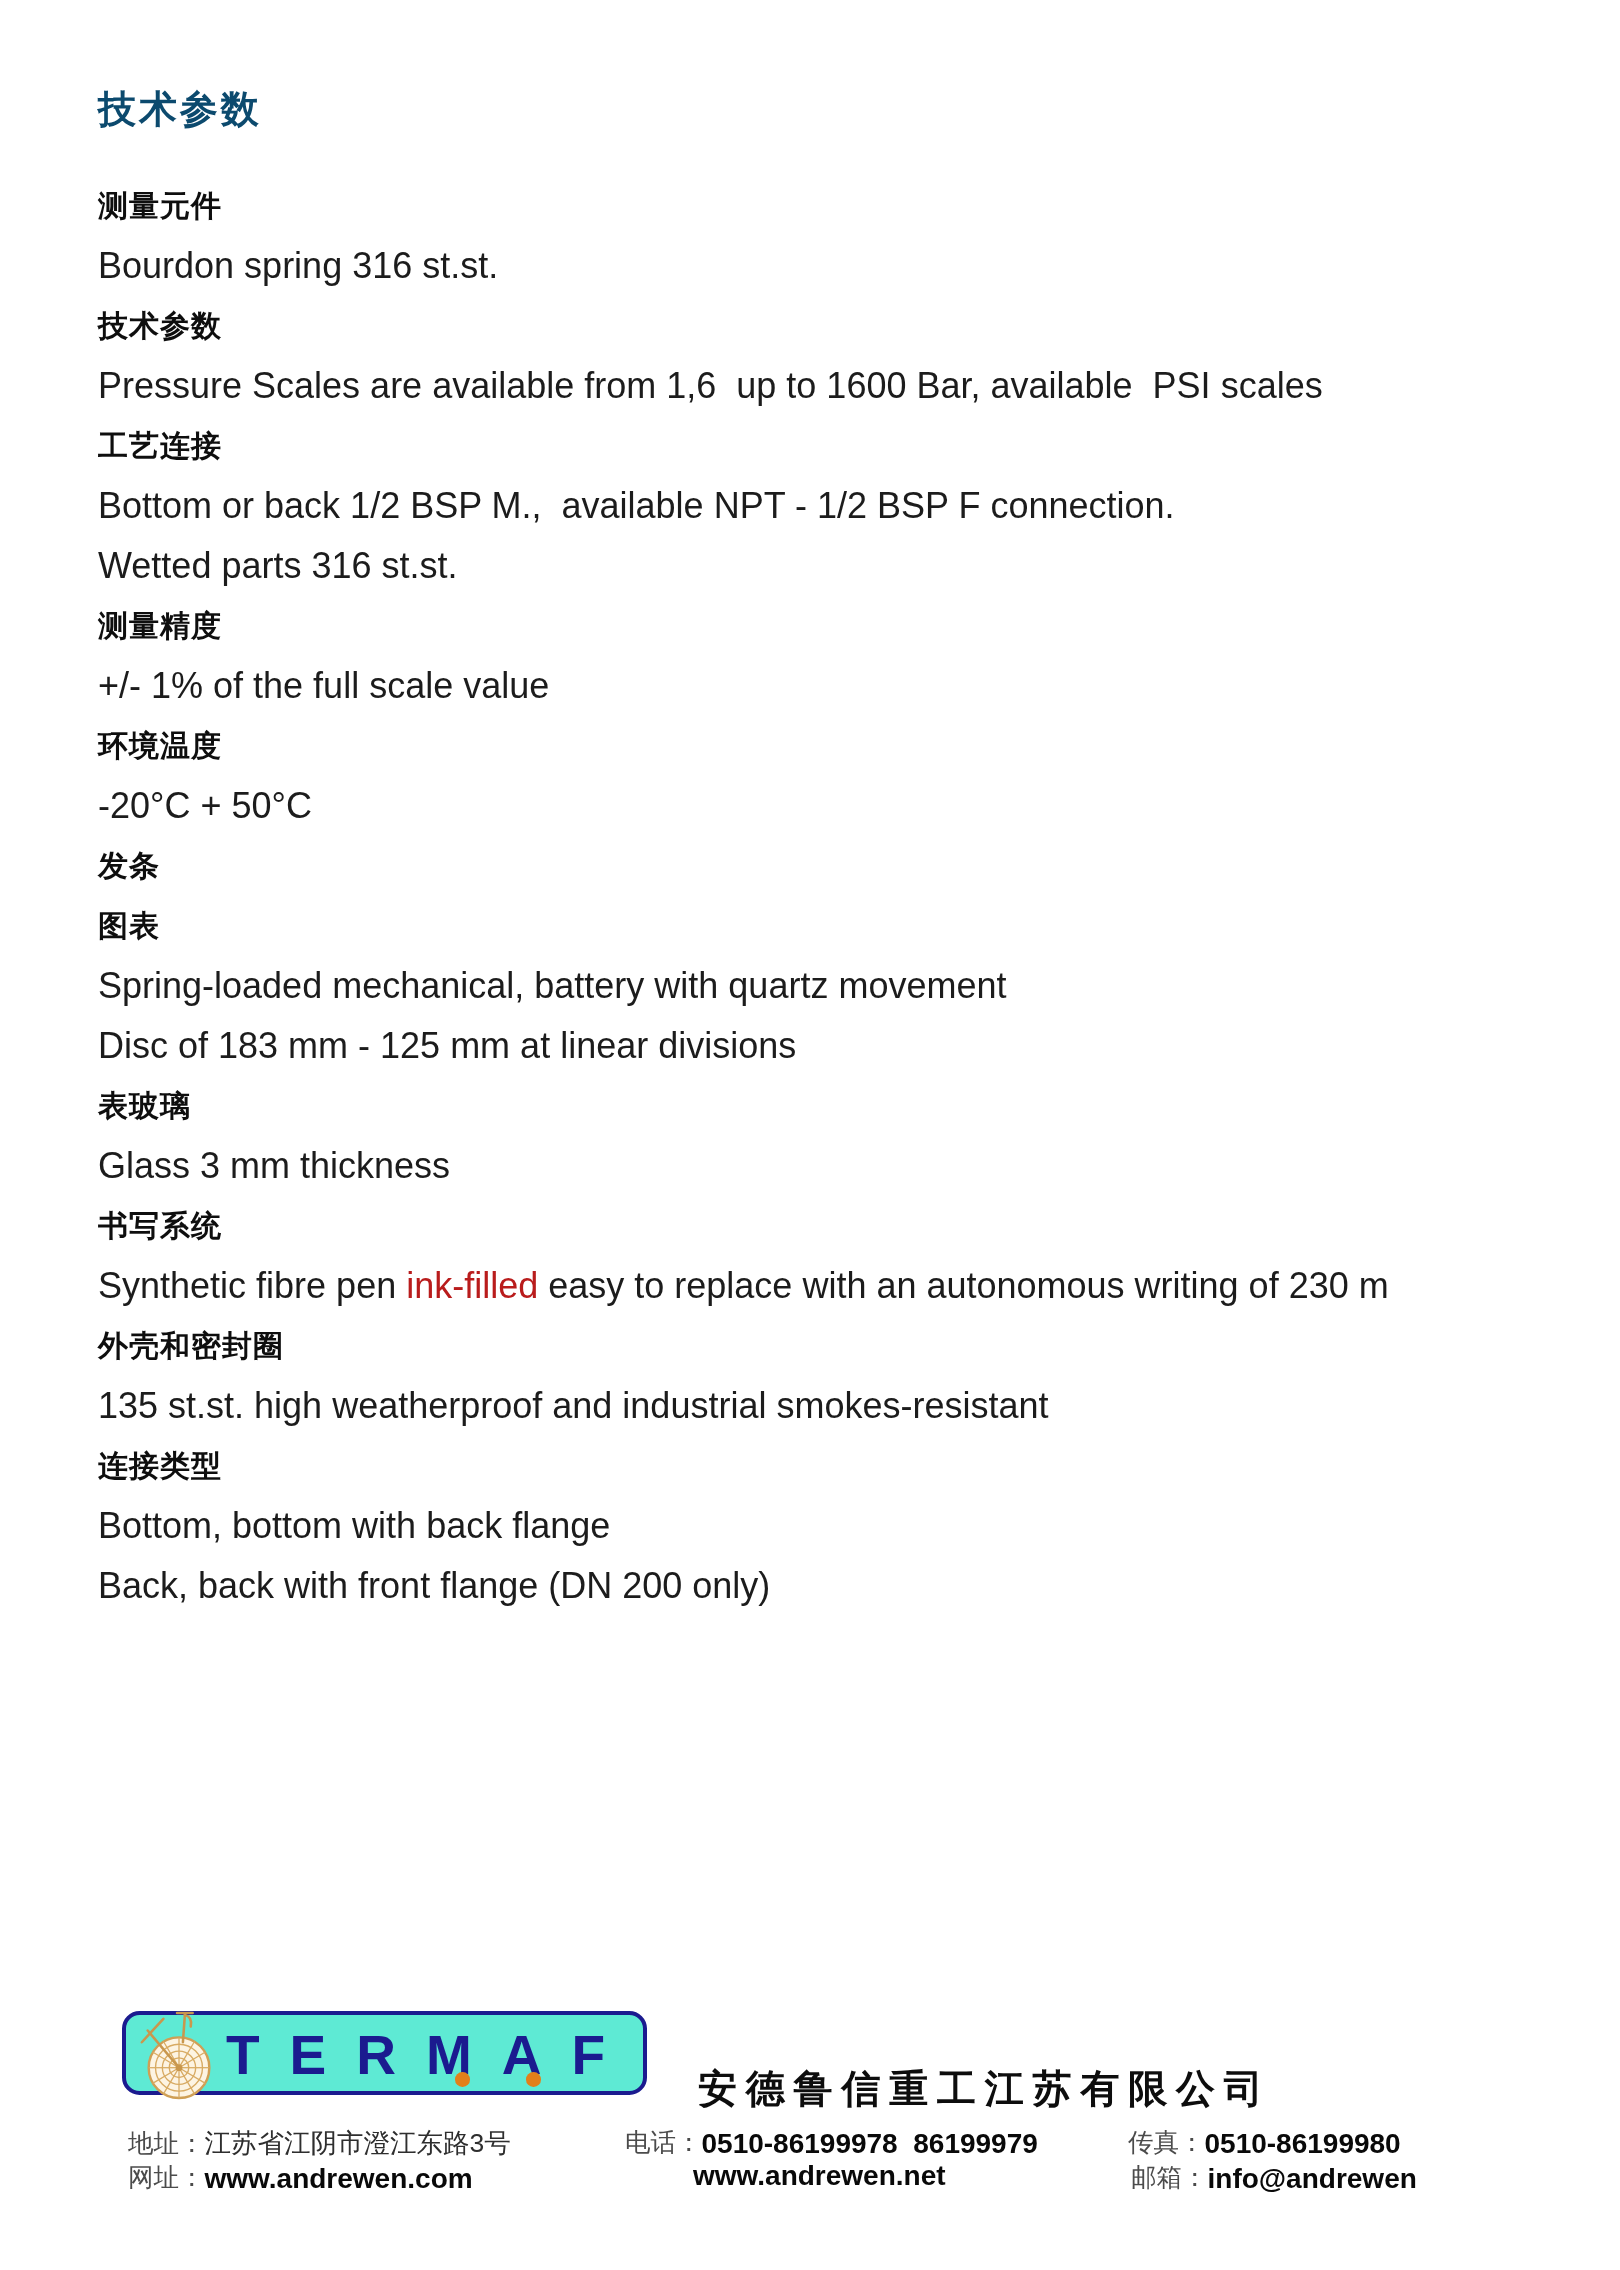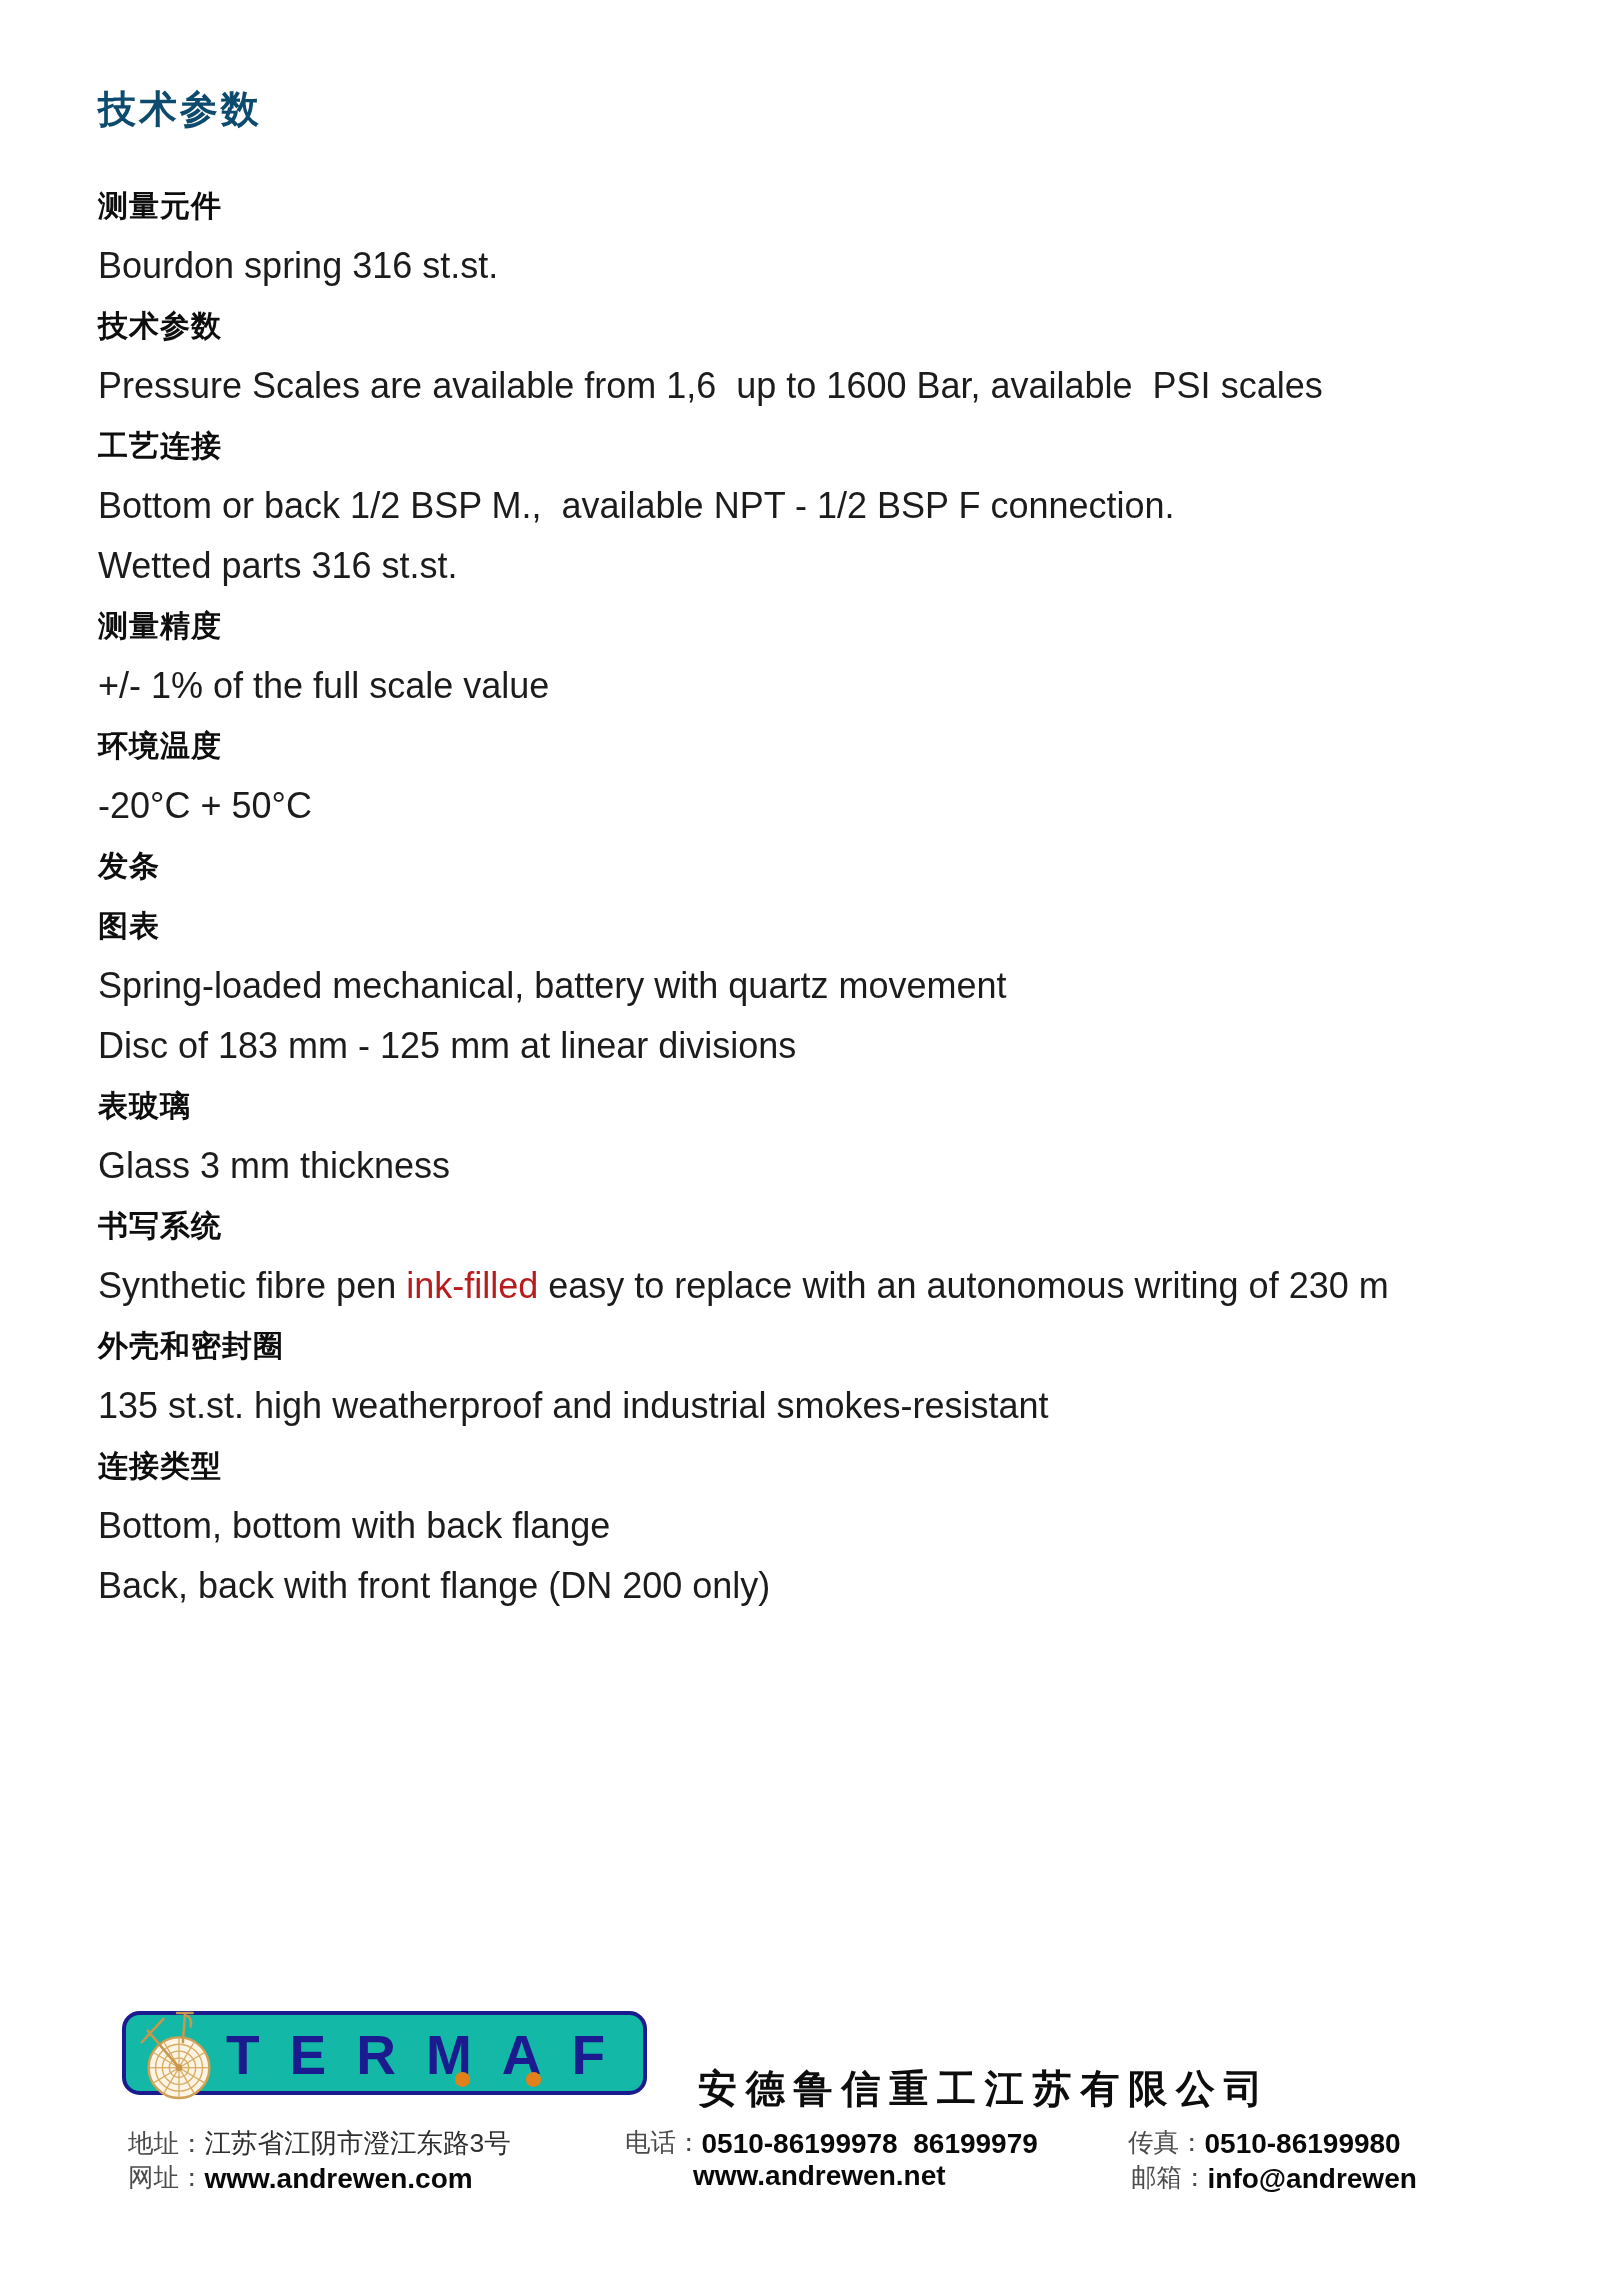--- a/index.html
+++ b/index.html
@@ -12,21 +12,21 @@
 
   
   .content{position:absolute;left:98px;top:176px;width:1451px;}
   .line{height:60px;display:flex;align-items:center;font-size:36px;color:#1c1c1c;}
   .line > span{white-space:pre;}
   .zh{font-family:"DejaVu Serif", serif;font-weight:700;font-size:30px;color:#0e0e0e;letter-spacing:1px;}
   .gray-seg{color:#b91c1c;}
 
   
   .logo-box{position:absolute;left:122px;top:2011px;width:525px;height:84px;
-            border:4.9px solid #1b1b8f;border-radius:17.6px;box-sizing:border-box;background:#14b8a6;}
+            border:4.9px solid #1b1b8f;border-radius:17.6px;box-sizing:border-box;background:#5eead4;}
   .logo-icon{position:absolute;left:7.8px;top:-11.8px;}
   .logo-word{position:absolute;left:100px;top:7.8px;font-size:55px;font-weight:700;color:#1b1b8f;
              letter-spacing:30px;white-space:pre;}
   .logo-dot{position:absolute;width:14.7px;height:14.7px;border-radius:50%;background:#e2801a;}
   .dot-m{left:329px;top:57px;}
   .dot-a{left:400px;top:57px;}
 
   .company-name{position:absolute;left:698px;top:2062px;font-size:39px;font-weight:700;
                 color:#0d0d0d;letter-spacing:8.8px;white-space:pre;}
 

